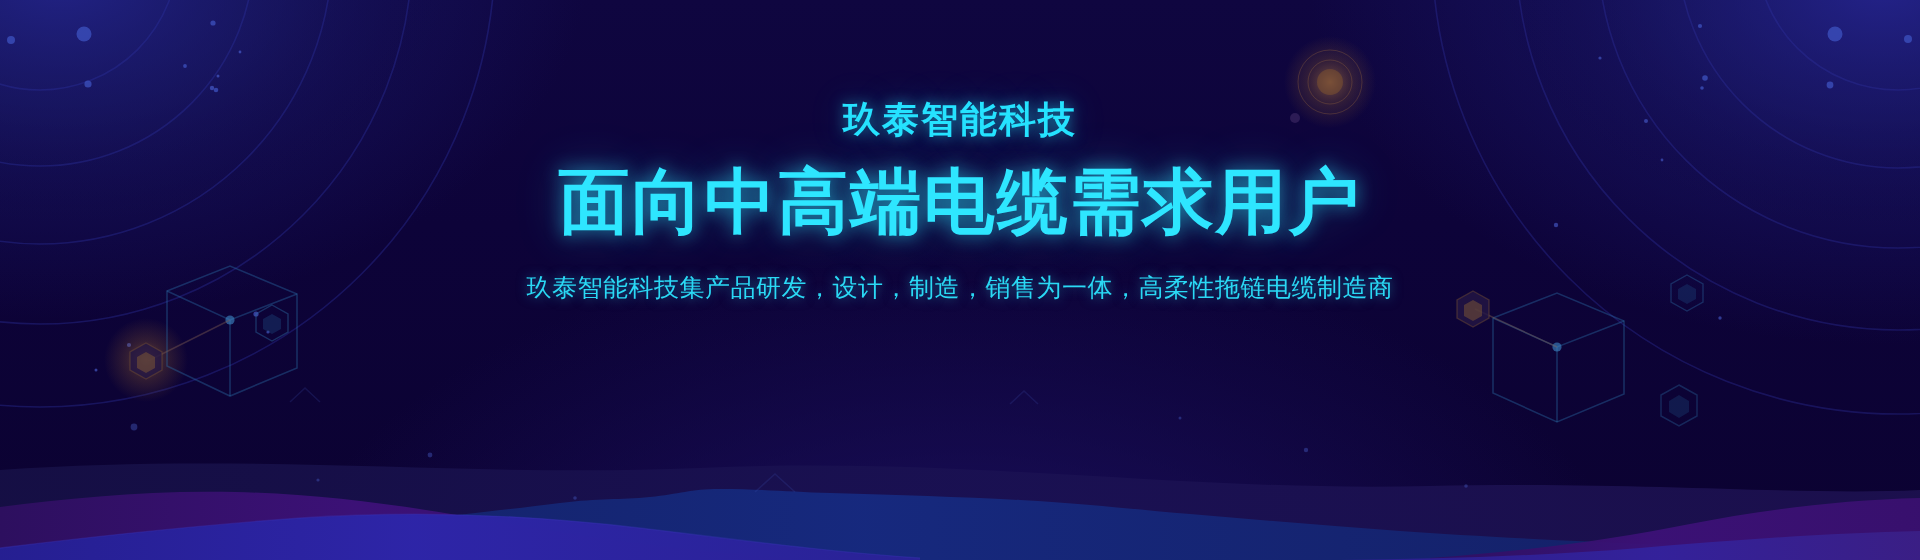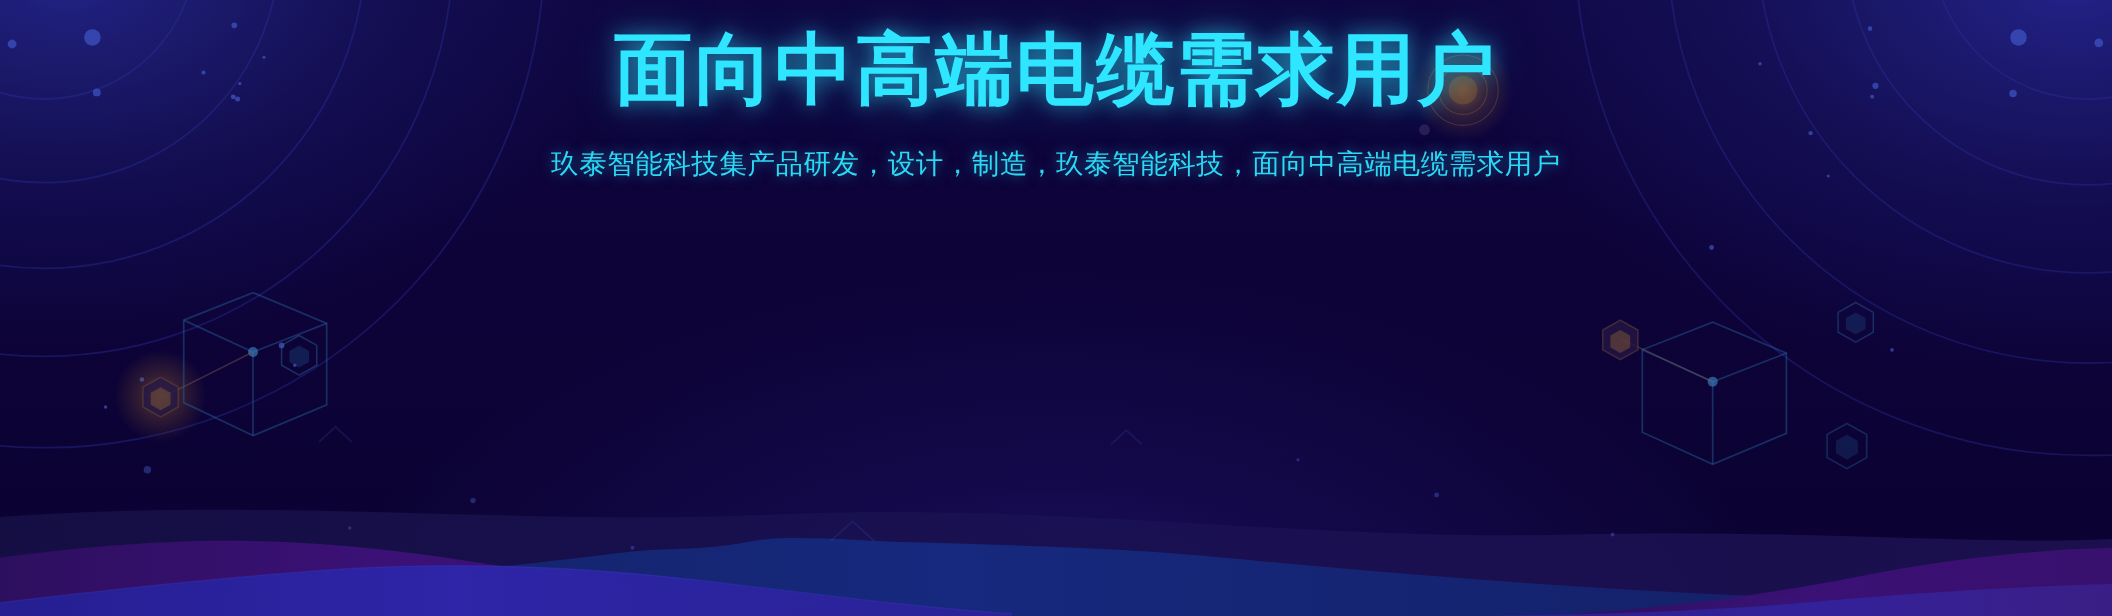--- a/index.html
+++ b/index.html
@@ -259,17 +259,18 @@
     <path fill="url(#wIndigo)" fill-opacity=".98" d="M0,548 C90,537 190,526 300,518 C420,510 530,515 640,528
          C740,540 830,552 920,558 L920,560 L0,560 Z"></path>
 
     <path fill="url(#wViolet)" fill-opacity=".95" d="M1920,531 C1830,533 1730,540 1640,548 C1540,556 1440,559 1340,560
          L1920,560 Z"></path>
 
     <path fill="none" stroke="#3a33b8" stroke-opacity=".35" stroke-width="1.4" d="M0,548 C90,537 190,526 300,518 C420,510 530,515 640,528 C740,540 830,552 920,558"></path>
   </svg>
 
   <div class="content">
+    <div class="eyebrow">玖泰智能科技</div>
     <h1 class="headline">面向中高端电缆需求用户</h1>
-    <p class="subline">玖泰智能科技集产品研发，设计，制造，玖泰智能科技，面向中高端电缆需求用户</p>
+    <p class="subline">玖泰智能科技集产品研发，设计，制造，销售为一体，高柔性拖链电缆制造商</p>
   </div>
 
 </div>
 
 </body></html>

